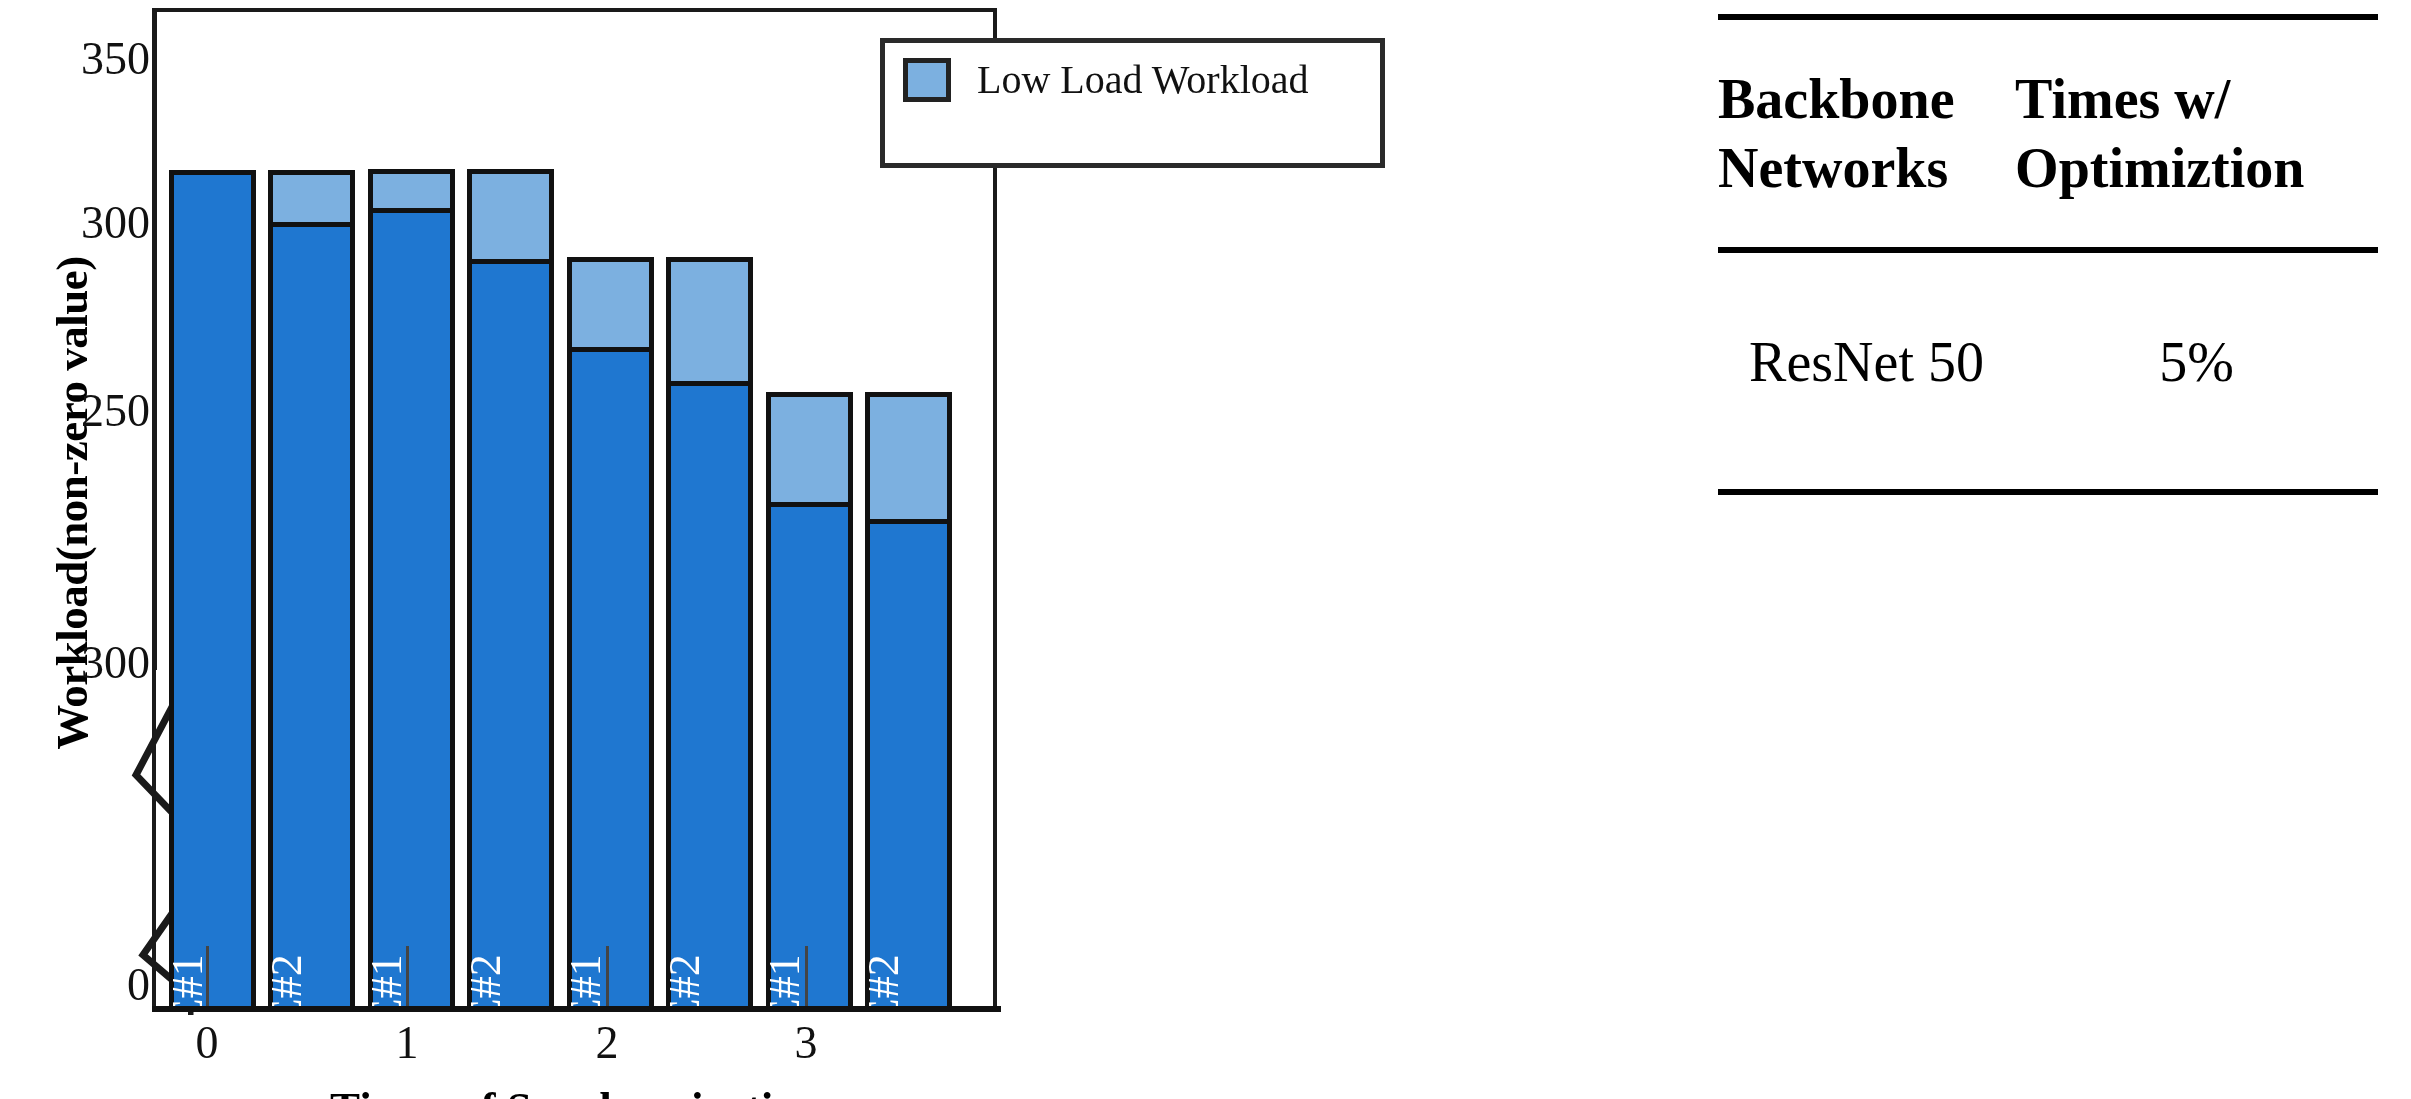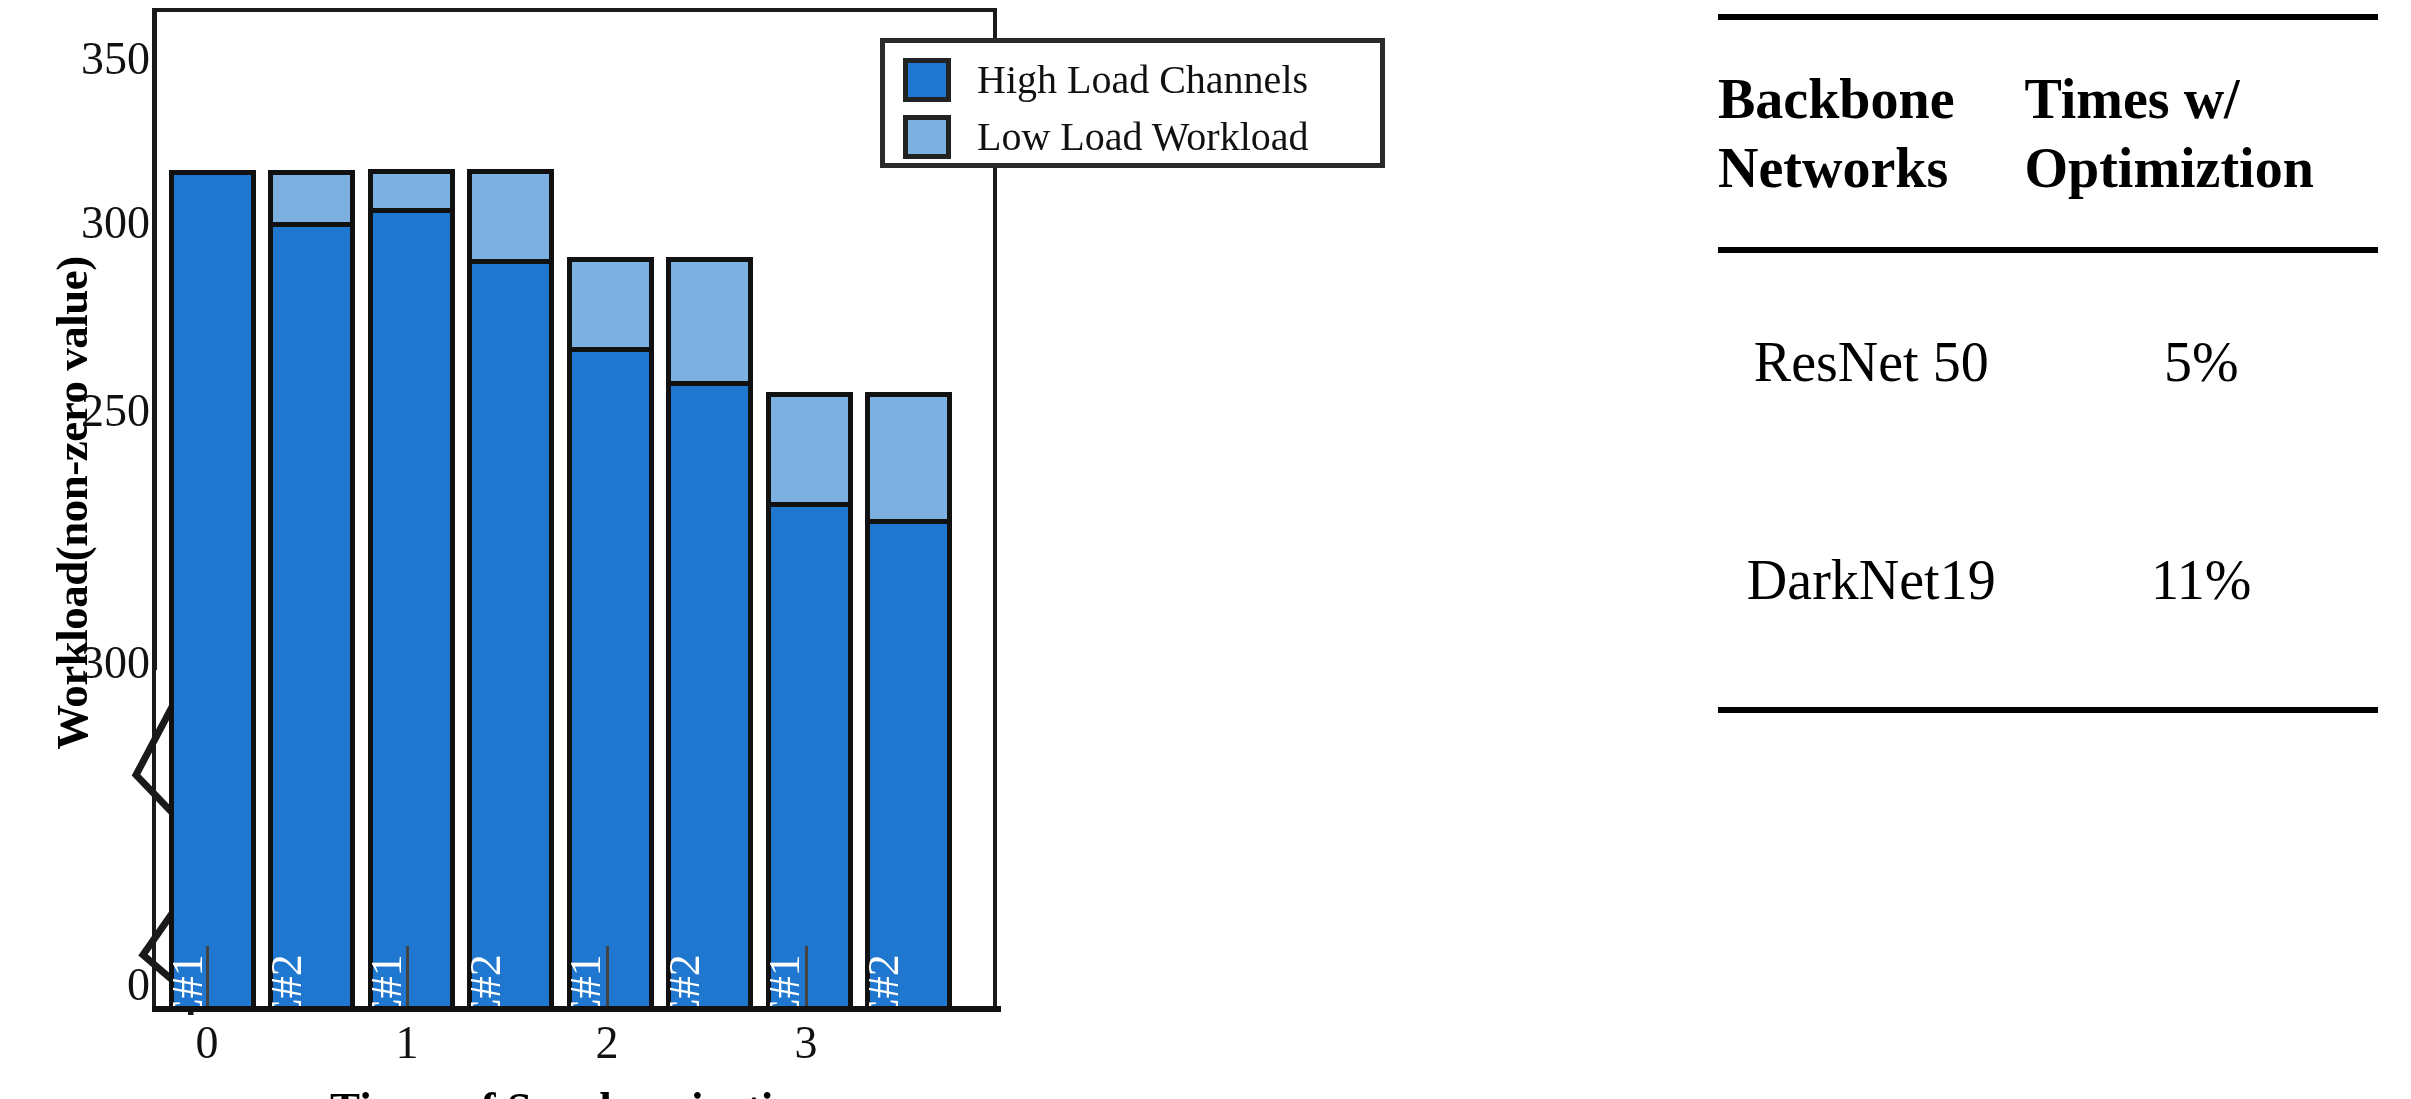--- a/index.html
+++ b/index.html
@@ -170,24 +170,20 @@
   <div class="xtick-label" style="left:207px">0</div>
   <div class="xtick-label" style="left:407px">1</div>
   <div class="xtick-label" style="left:607px">2</div>
   <div class="xtick-label" style="left:806px">3</div>
 
   <div id="axis-bottom"></div>
 
   <div id="x-axis-title-outer">Times of Synchronization</div>
 
   <div id="legend">
-    <div class="legend-row">
-      <span class="legend-swatch" style="background:#1f77d0"></span>
-      <span class="legend-text">High Load Channels</span>
-    </div>
     <div class="legend-row">
       <span class="legend-swatch" style="background:#7cb0e0"></span>
       <span class="legend-text">Low Load Workload</span>
     </div>
   </div>
 </div>
 
 <div id="table-panel">
   <div class="rule" style="margin:14px 18px 0 18px;width:660px;"></div>
   <table id="tbl">
@@ -201,20 +197,16 @@
           <div>Times w/</div>
           <div>Optimiztion</div>
         </th>
       </tr>
     </thead>
     <tbody>
       <tr class="body-row rule-top">
         <td>ResNet 50</td>
         <td>5%</td>
       </tr>
-      <tr class="body-row">
-        <td>DarkNet19</td>
-        <td>11%</td>
-      </tr>
     </tbody>
   </table>
   <div class="rule" style="margin:18px 18px 0 18px;width:660px;"></div>
 </div>
 
 </body></html>

